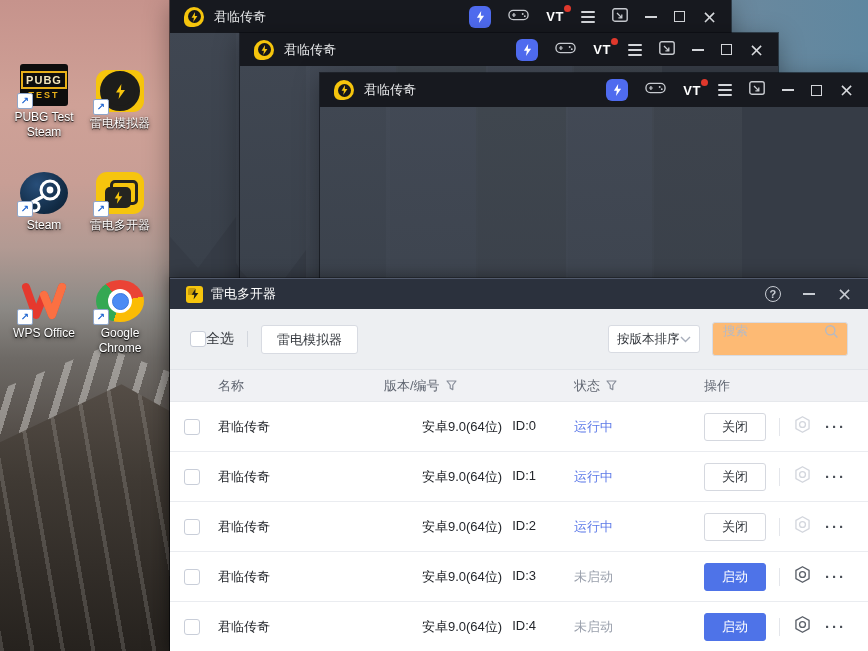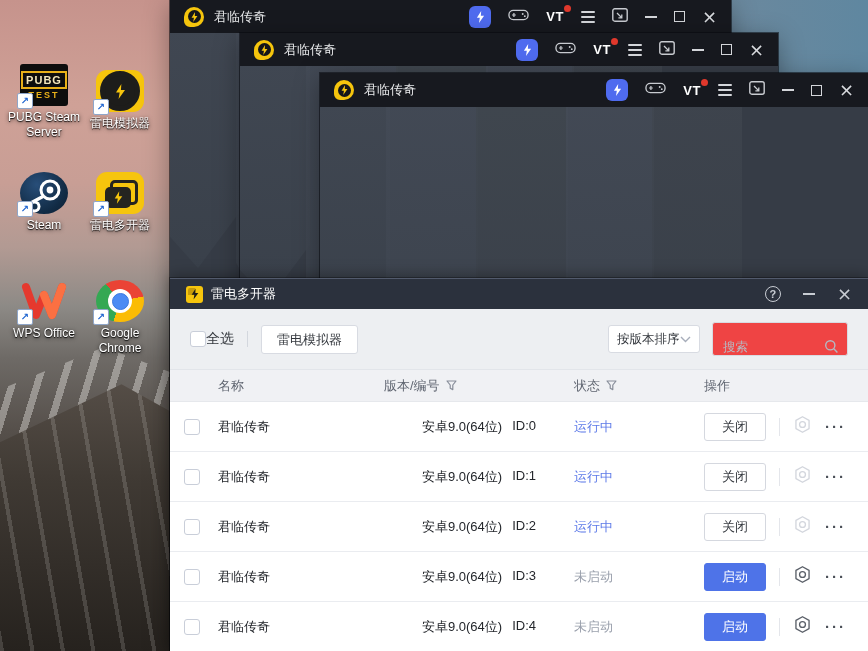--- a/index.html
+++ b/index.html
@@ -110,22 +110,22 @@
     border-bottom:1px solid #e2e5ea;}
   .cbx{width:16px;height:16px;background:#fff;border:1px solid #c9ced9;border-radius:3px;box-sizing:border-box;}
   .toolbar .sel-lbl{font-size:14px;color:#33373d;margin-left:0;}
   .vsep{width:1px;height:16px;background:#d3d7de;margin:0 13px;}
   .btn-batch{background:#fff;border:1px solid #d8dbe2;border-radius:3px;padding:6px 15px;
     font-size:13px;color:#33373d;line-height:15px;}
   .toolbar .right{margin-left:auto;display:flex;align-items:center;gap:12px;}
   .dropdown{width:92px;height:28px;background:#fff;border:1px solid #d8dbe2;border-radius:3px;
     display:flex;align-items:center;padding:0 8px;box-sizing:border-box;}
   .dropdown .dtext{font-size:12.5px;color:#33373d;flex:1;white-space:nowrap;}
-  .searchbox{width:136px;height:28px;background:#ef4444;border:1px solid #d8dbe2;border-radius:3px;
-    display:flex;align-items:flex-start;padding:16px 8px;box-sizing:border-box;}
+  .searchbox{width:136px;height:28px;background:#fdba74;border:1px solid #d8dbe2;border-radius:3px;
+    display:flex;align-items:flex-end;padding:16px 8px;box-sizing:border-box;}
   .searchbox input{border:none;outline:none;flex:1;width:80px;font-size:12.5px;color:#33373d;
     font-family:inherit;background:transparent;}
   .searchbox input::placeholder{color:#b6bac4;}
 
   .grid{display:grid;grid-template-columns:34px 166px 190px 130px 1fr;align-items:center;
     padding-left:14px;box-sizing:border-box;}
   .thead{height:32px;background:#f0f1f4;flex:none;border-bottom:1px solid #e6e8ec;}
   .thead .h{font-size:13px;color:#5f6570;display:flex;align-items:center;gap:6px;}
   .rows{flex:1;overflow:hidden;background:#fff;}
   .trow{height:50px;border-bottom:1px solid #eaecf0;background:#fff;}
@@ -154,21 +154,21 @@
     <div class="mtn-snow"></div>
     <div class="mtn-dark"></div>
   </div>
 
   <div class="dicon" style="left:6px;top:64px;">
     <div class="art art-pubg">
       <span class="p1">PUBG</span>
       <span class="p2">TEST</span>
       <span class="shortcut">↗</span>
     </div>
-    <div class="lbl">PUBG Steam Server</div>
+    <div class="lbl">PUBG Test Steam</div>
   </div>
 
   <div class="dicon" style="left:82px;top:70px;">
     <div class="art art-ld">
       <span class="ring">
         <svg width="11" height="15" viewBox="0 0 10 14">
             <path d="M5.8 0 L0.8 8 H4.2 L3.2 14 L9.2 5.6 H5.4 Z" fill="#f6c50d"></path>
           </svg>
       </span>
       <span class="shortcut">↗</span>

